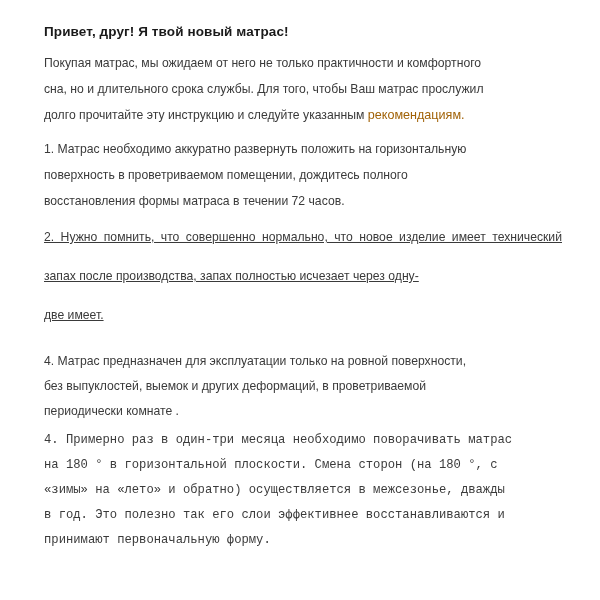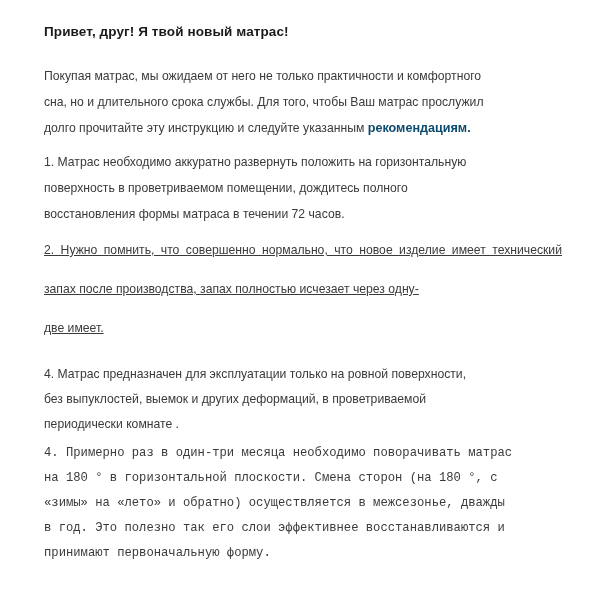--- a/index.html
+++ b/index.html
@@ -24,40 +24,40 @@
     box-sizing: border-box;
     padding: 22px 40px 0 44px;
   }
 
   .doc-title {
     font-size: 13.5px;
     font-weight: bold;
     color: #1a1a1a;
     line-height: 20px;
     letter-spacing: 0.1px;
-    margin: 0 0 21px 0;
+    margin: 0 0 8px 0;
     white-space: nowrap;
   }
 
   .para {
     font-size: 12.2px;
     color: #3a3a3a;
     line-height: 26px;
     margin: 0;
     text-align: left;
   }
 
   
   .intro {
     width: 452px;
     margin-bottom: 6px;
   }
   .intro .lead-bold {
-    font-weight: bold;
-    color: #0c4a6e;
+    font-weight: normal;
+    color: #a16207;
     font-size: 12.6px;
   }
 
   
   .item-1 {
     width: 424px;
     margin-top: 8px;
     margin-bottom: 4px;
   }
 

